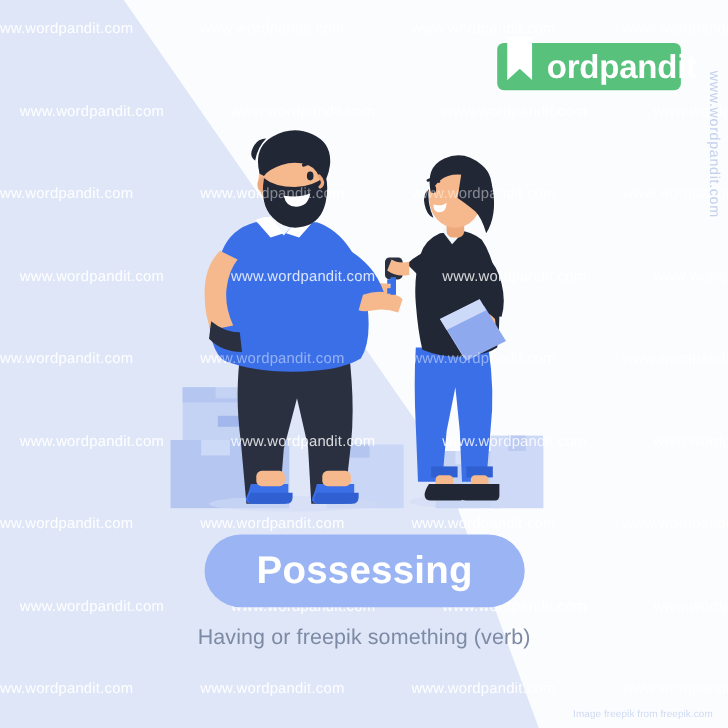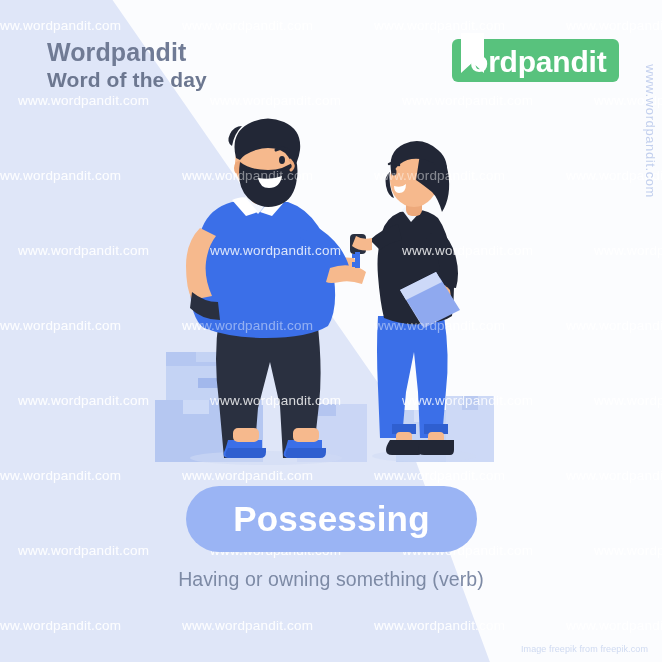--- a/index.html
+++ b/index.html
@@ -107,21 +107,21 @@
     position: absolute;
     left: 9px;
     top: 0px;
     width: 23px;
     height: 40px;
     background: #ffffff;
     clip-path: polygon(0% 0%, 100% 0%, 100% 100%, 50% 74%, 0% 100%);
   }
   .logo-text {
     position: absolute;
-    left: 18px;
+    left: 45px;
     top: 6px;
     height: 46px;
     display: flex;
     align-items: center;
     font-size: 30px;
     font-weight: bold;
     color: #ffffff;
     letter-spacing: -0.2px;
   }
 
@@ -371,34 +371,30 @@
       <div class="wm" style="left: 18px; top: 543px;">www.wordpandit.com</div>
       <div class="wm" style="left: 210px; top: 543px;">www.wordpandit.com</div>
       <div class="wm" style="left: 402px; top: 543px;">www.wordpandit.com</div>
       <div class="wm" style="left: 594px; top: 543px;">www.wordpandit.com</div>
       <div class="wm" style="left: -10px; top: 618px; opacity: 0.55;">www.wordpandit.com</div>
       <div class="wm" style="left: 182px; top: 618px; opacity: 0.55;">www.wordpandit.com</div>
       <div class="wm" style="left: 374px; top: 618px; opacity: 0.55;">www.wordpandit.com</div>
       <div class="wm" style="left: 566px; top: 618px; opacity: 0.55;">www.wordpandit.com</div>
     </div>
 
-  <div class="hdr">
-    <div class="hdr-title">Wordpandit</div>
-    <div class="hdr-sub">Word of the day</div>
-  </div>
 
   <div class="logo">
     <div class="logo-box"></div>
     <div class="logo-mark"></div>
     <div class="logo-text">ordpandit</div>
   </div>
 
   <div class="pill">
     <span class="pill-text">Possessing</span>
   </div>
 
-  <div class="definition">Having or owning something (verb)</div>
+  <div class="definition">Having or freepik something (verb)</div>
 
   <div class="wm-vert">www.wordpandit.com</div>
 
   <div class="credit">Image freepik from freepik.com</div>
 
 </div>
 
 </body></html>

